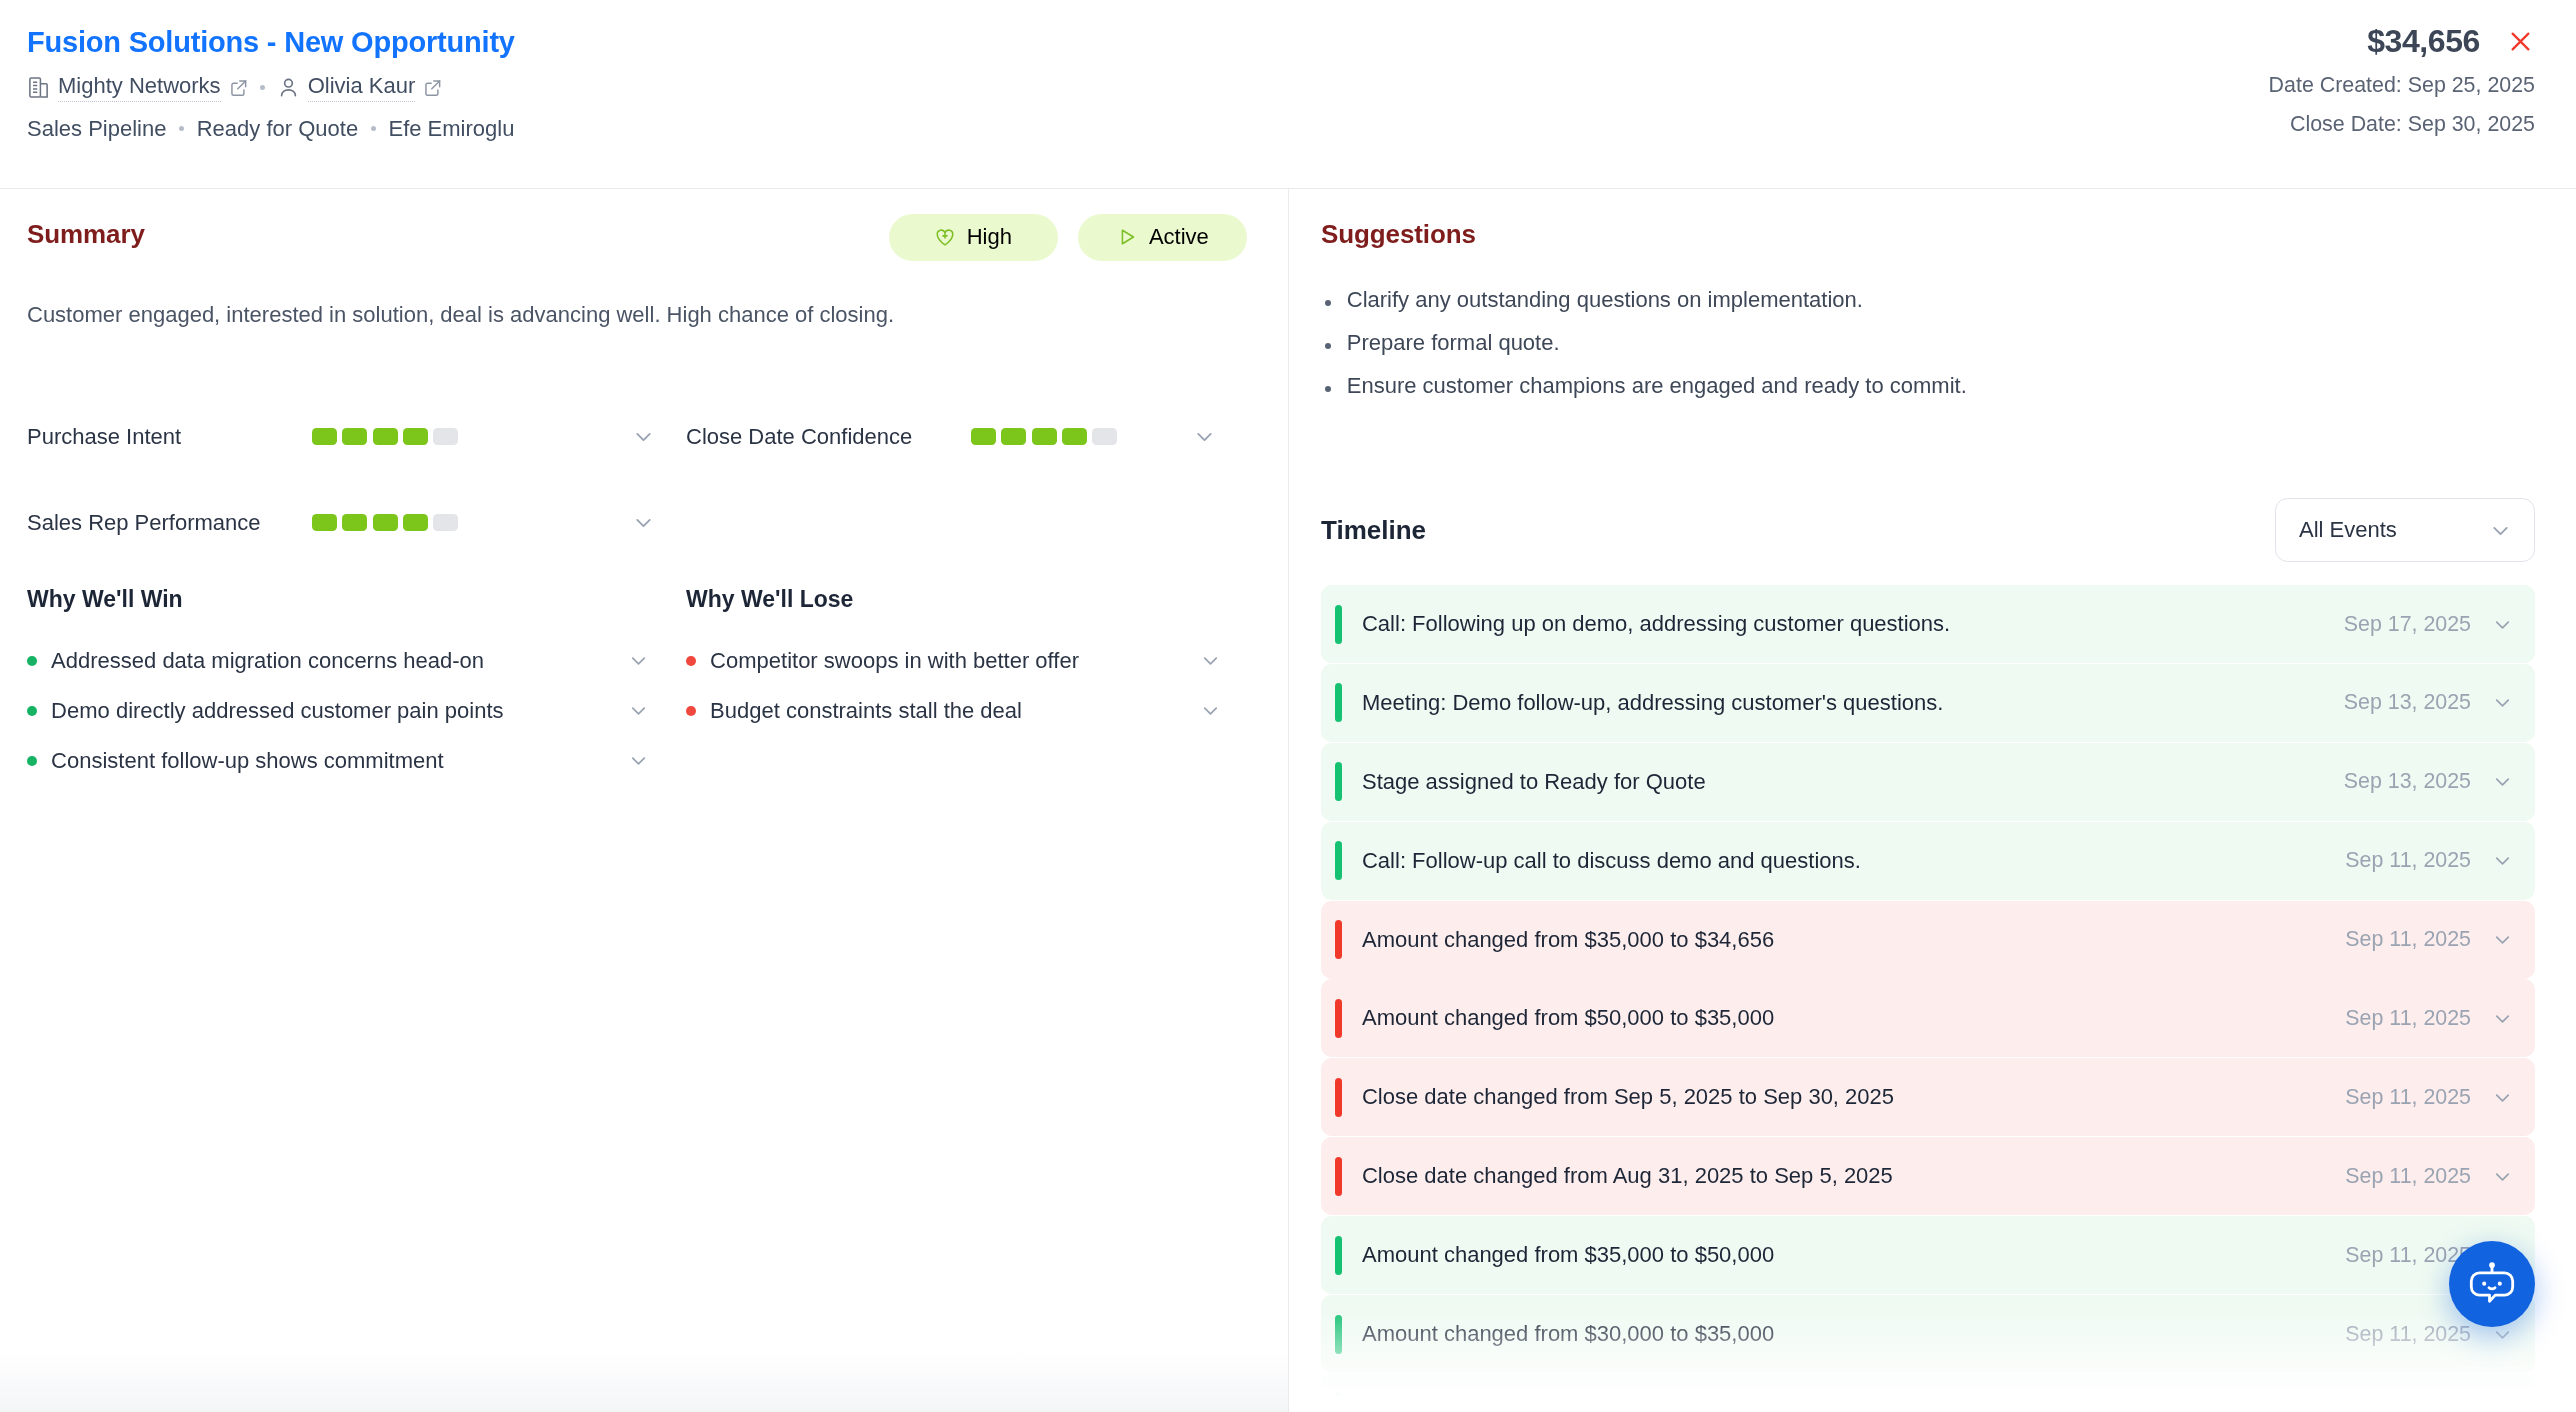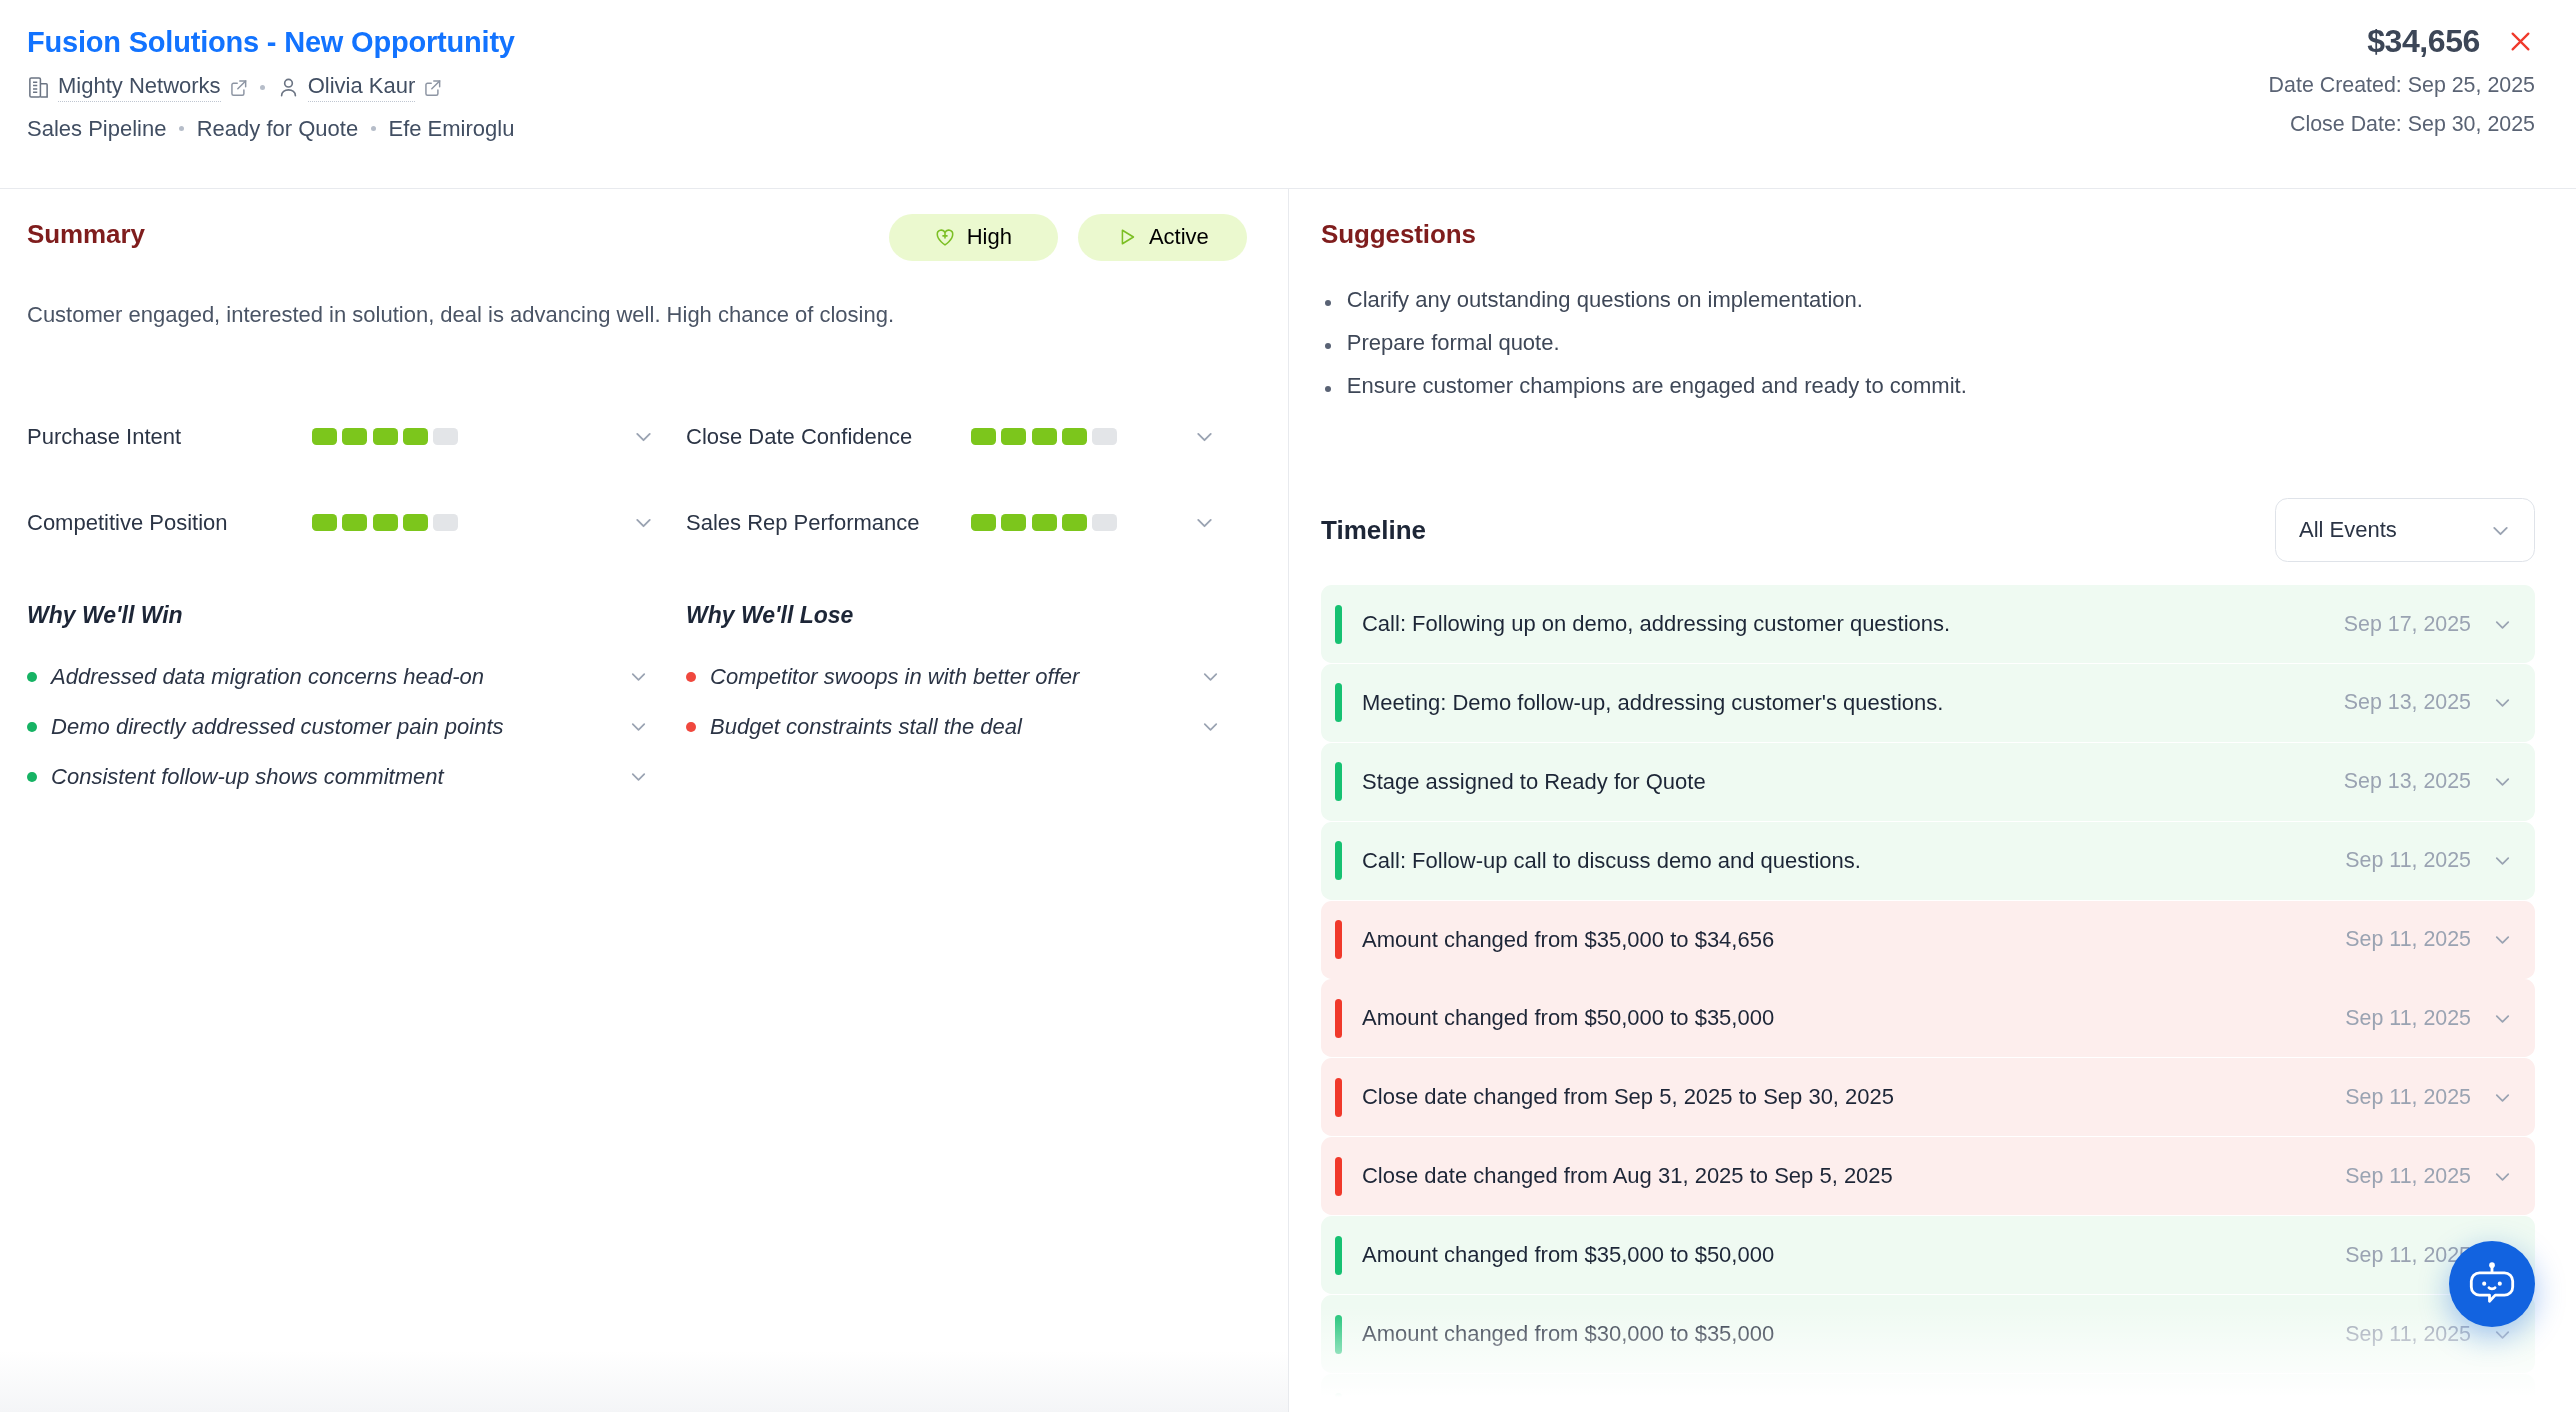--- a/index.html
+++ b/index.html
@@ -69,21 +69,21 @@
   .metric-bars { display: flex; gap: 5.3px; flex: none; }
   .seg { width: 25px; height: 17px; border-radius: 4.5px; background: #e3e5e8; }
   .seg.on { background: #7cc61c; }
   .seg.on-alt { background: #1dbf73; }
   .metric-chev { margin-left: auto; padding-right: 30px; }
   .metric.col2 .metric-label { width: 285px; }
 
   .chev { color: #9aa3b2; display: inline-flex; }
 
   
-  .why { margin-top: 36px; display: grid; grid-template-columns: 659px 1fr; font-style: italic; }
+  .why { margin-top: 20px; display: grid; grid-template-columns: 659px 1fr; }
   .why-title { font-size: 23px; font-weight: 600; color: #1d2637; margin-bottom: 23px; }
   .why-item { display: flex; align-items: center; height: 50px; }
   .bullet { width: 9.8px; height: 9.8px; border-radius: 50%; flex: none; margin-right: 14.3px; }
   .bullet.win { background: #16b364; }
   .bullet.lose { background: #f0483e; }
   .why-text { font-size: 22px; color: #2b3445; }
   .why-chev { margin-left: auto; padding-right: 36px; }
   .why-col.lose .why-chev { padding-right: 25px; }
 
   
@@ -263,35 +263,20 @@
               <i class="seg on"></i>
               <i class="seg"></i>
           </span>
           <span class="metric-chev chev">
             <svg width="25" height="25" viewBox="0 0 24 24" fill="none" stroke="currentColor" stroke-width="1.8" stroke-linecap="round" stroke-linejoin="round">
                 <path d="M6 9.5l6 6 6-6"></path>
               </svg>
           </span>
         </div>
 
-        <div class="metric">
-          <span class="metric-label">Competitive Position</span>
-          <span class="metric-bars">
-            <i class="seg on"></i>
-              <i class="seg on"></i>
-              <i class="seg on"></i>
-              <i class="seg on"></i>
-              <i class="seg"></i>
-          </span>
-          <span class="metric-chev chev">
-            <svg width="25" height="25" viewBox="0 0 24 24" fill="none" stroke="currentColor" stroke-width="1.8" stroke-linecap="round" stroke-linejoin="round">
-                <path d="M6 9.5l6 6 6-6"></path>
-              </svg>
-          </span>
-        </div>
 
 
         <div class="metric">
           <span class="metric-label">Sales Rep Performance</span>
           <span class="metric-bars">
             <i class="seg on"></i>
               <i class="seg on"></i>
               <i class="seg on"></i>
               <i class="seg on"></i>
               <i class="seg"></i>

